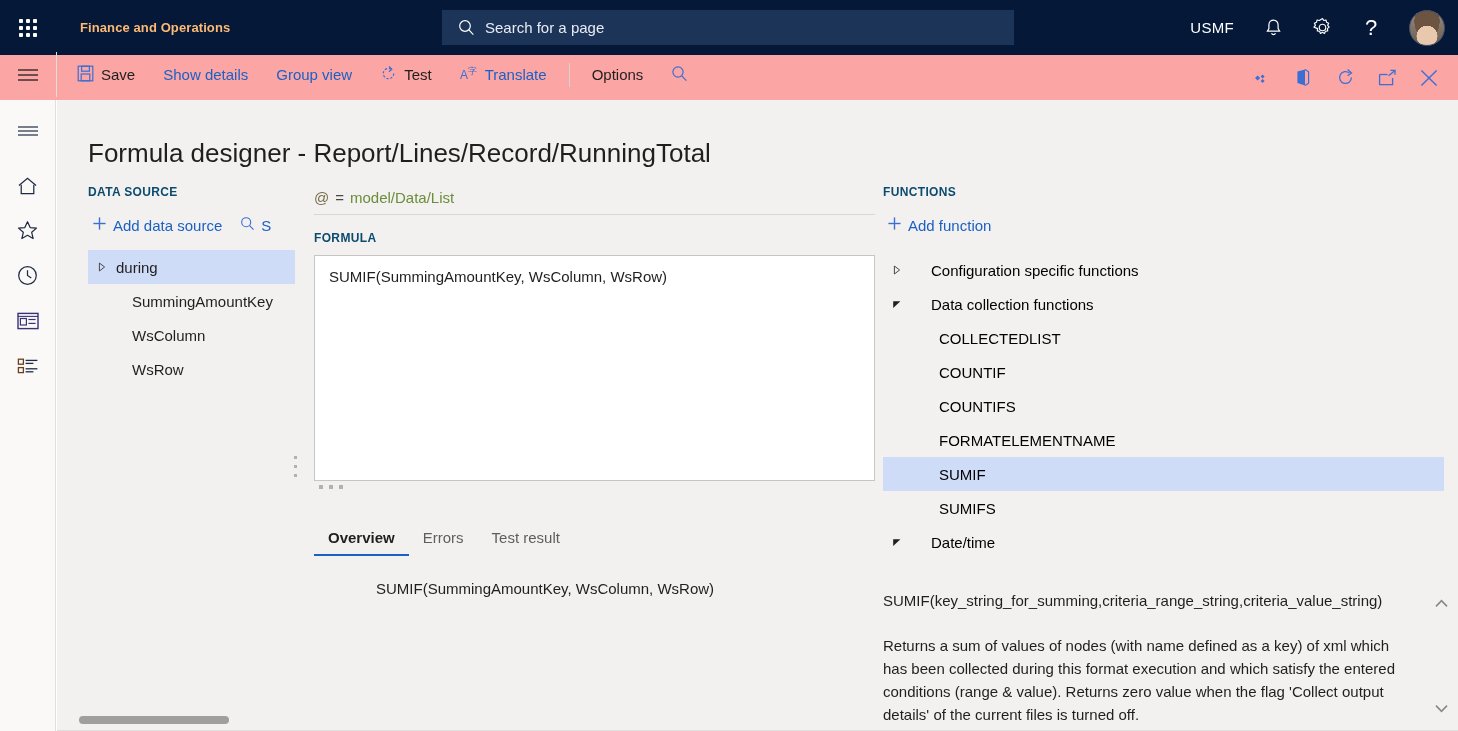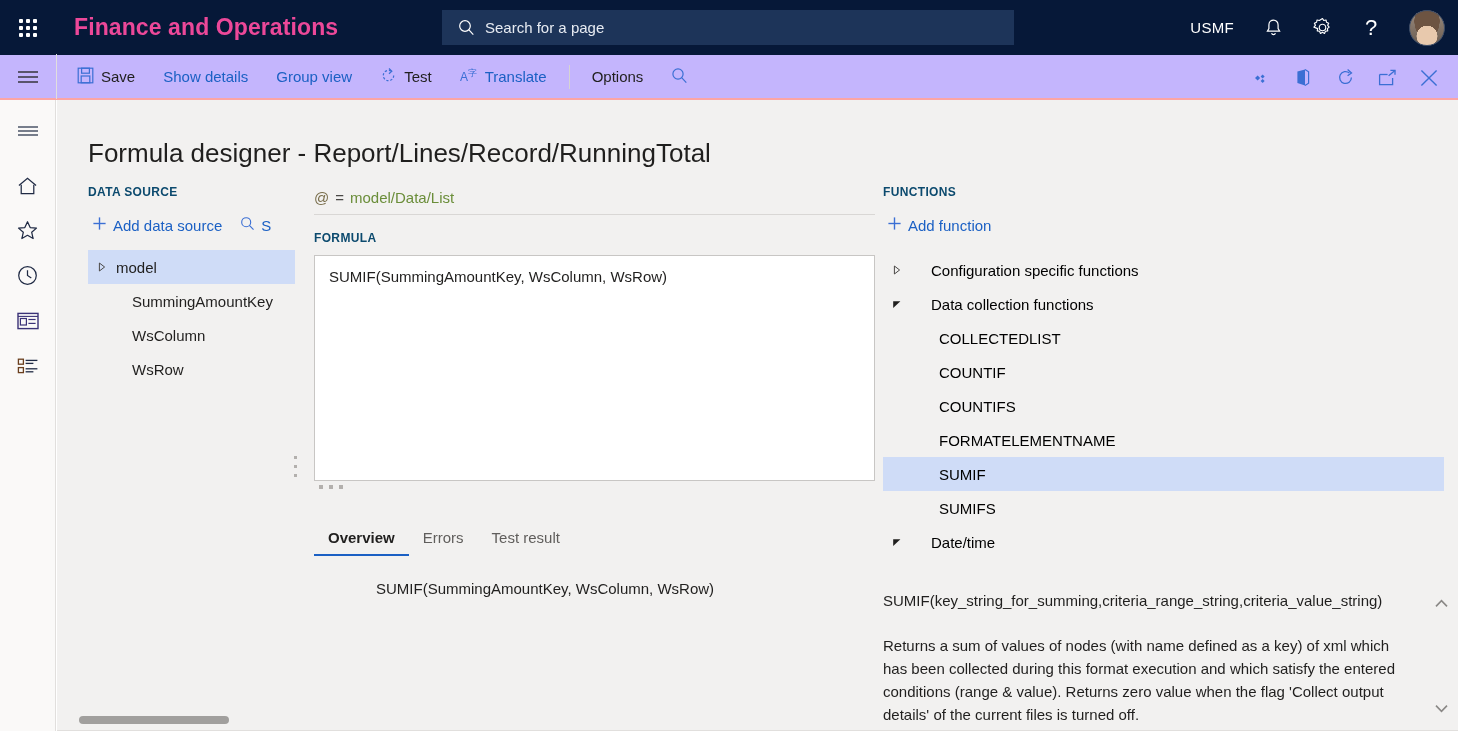--- a/index.html
+++ b/index.html
@@ -23,22 +23,22 @@
     cursor: pointer;
   }
   .waffle-grid {
     display: grid;
     grid-template-columns: repeat(3, 4px);
     grid-template-rows: repeat(3, 4px);
     gap: 3px;
   }
   .waffle-grid i { background: #ffffff; border-radius: 1px; display:block; width:4px; height:4px; }
   #app-title {
-    color: #ec4899; font-size: 23px; font-weight: bold;
-    margin-left: 18px; letter-spacing: .1px; white-space: nowrap;
+    color: #fdba74; font-size: 13px; font-weight: bold;
+    margin-left: 24px; letter-spacing: .1px; white-space: nowrap;
   }
   #search-box {
     position: absolute; left: 442px; top: 10px;
     width: 572px; height: 35px;
     background: #1d3459;
     display: flex; align-items: center;
     cursor: text;
   }
   #search-box .sicon { margin: 0 10px 0 16px; display:flex; }
   #search-placeholder { color: #e7ebf2; font-size: 15px; }
@@ -60,22 +60,22 @@
       radial-gradient(circle at 50% 74%, #e8c9ad 0 34%, rgba(232,201,173,0) 35%),
       radial-gradient(ellipse at 50% 30%, #6d5442 0 52%, rgba(109,84,66,0) 53%),
       linear-gradient(#9a8b7e, #6b5c50);
     border: 1px solid #3b4c68;
     overflow:hidden;
   }
 
   
   #cmdbar {
     position: absolute; top: 55px; left: 0; width: 1458px; height: 45px;
-    background: #c4b5fd;
-    border-bottom: 2px solid #fca5a5;
+    background: #fca5a5;
+    border-bottom: 6px solid #fca5a5;
     display: flex; align-items: center;
   }
   #hamburger {
     width: 56px; height: 44px; display:flex; align-items:center; justify-content:center;
     cursor: pointer;
   }
   #cmd-divider-left {
     width: 1px; height: 45px; background: #e1dfdd;
   }
   .cmd-btn {
@@ -457,21 +457,21 @@
       </div>
     </div>
 
     <div id="ds-tree">
       <div class="tree-row selected">
         <span class="tree-caret">
           <svg width="9" height="10" viewBox="0 0 9 10">
               <path d="M1.4 1L6.6 5 1.4 9z" fill="none" stroke="#4a4846" stroke-width="1"></path>
             </svg>
         </span>
-        <span class="tree-label">model</span>
+        <span class="tree-label">during</span>
       </div>
       <div class="tree-row child">
         <span class="tree-label">SummingAmountKey</span>
       </div>
       <div class="tree-row child">
         <span class="tree-label">WsColumn</span>
       </div>
       <div class="tree-row child">
         <span class="tree-label">WsRow</span>
       </div>

